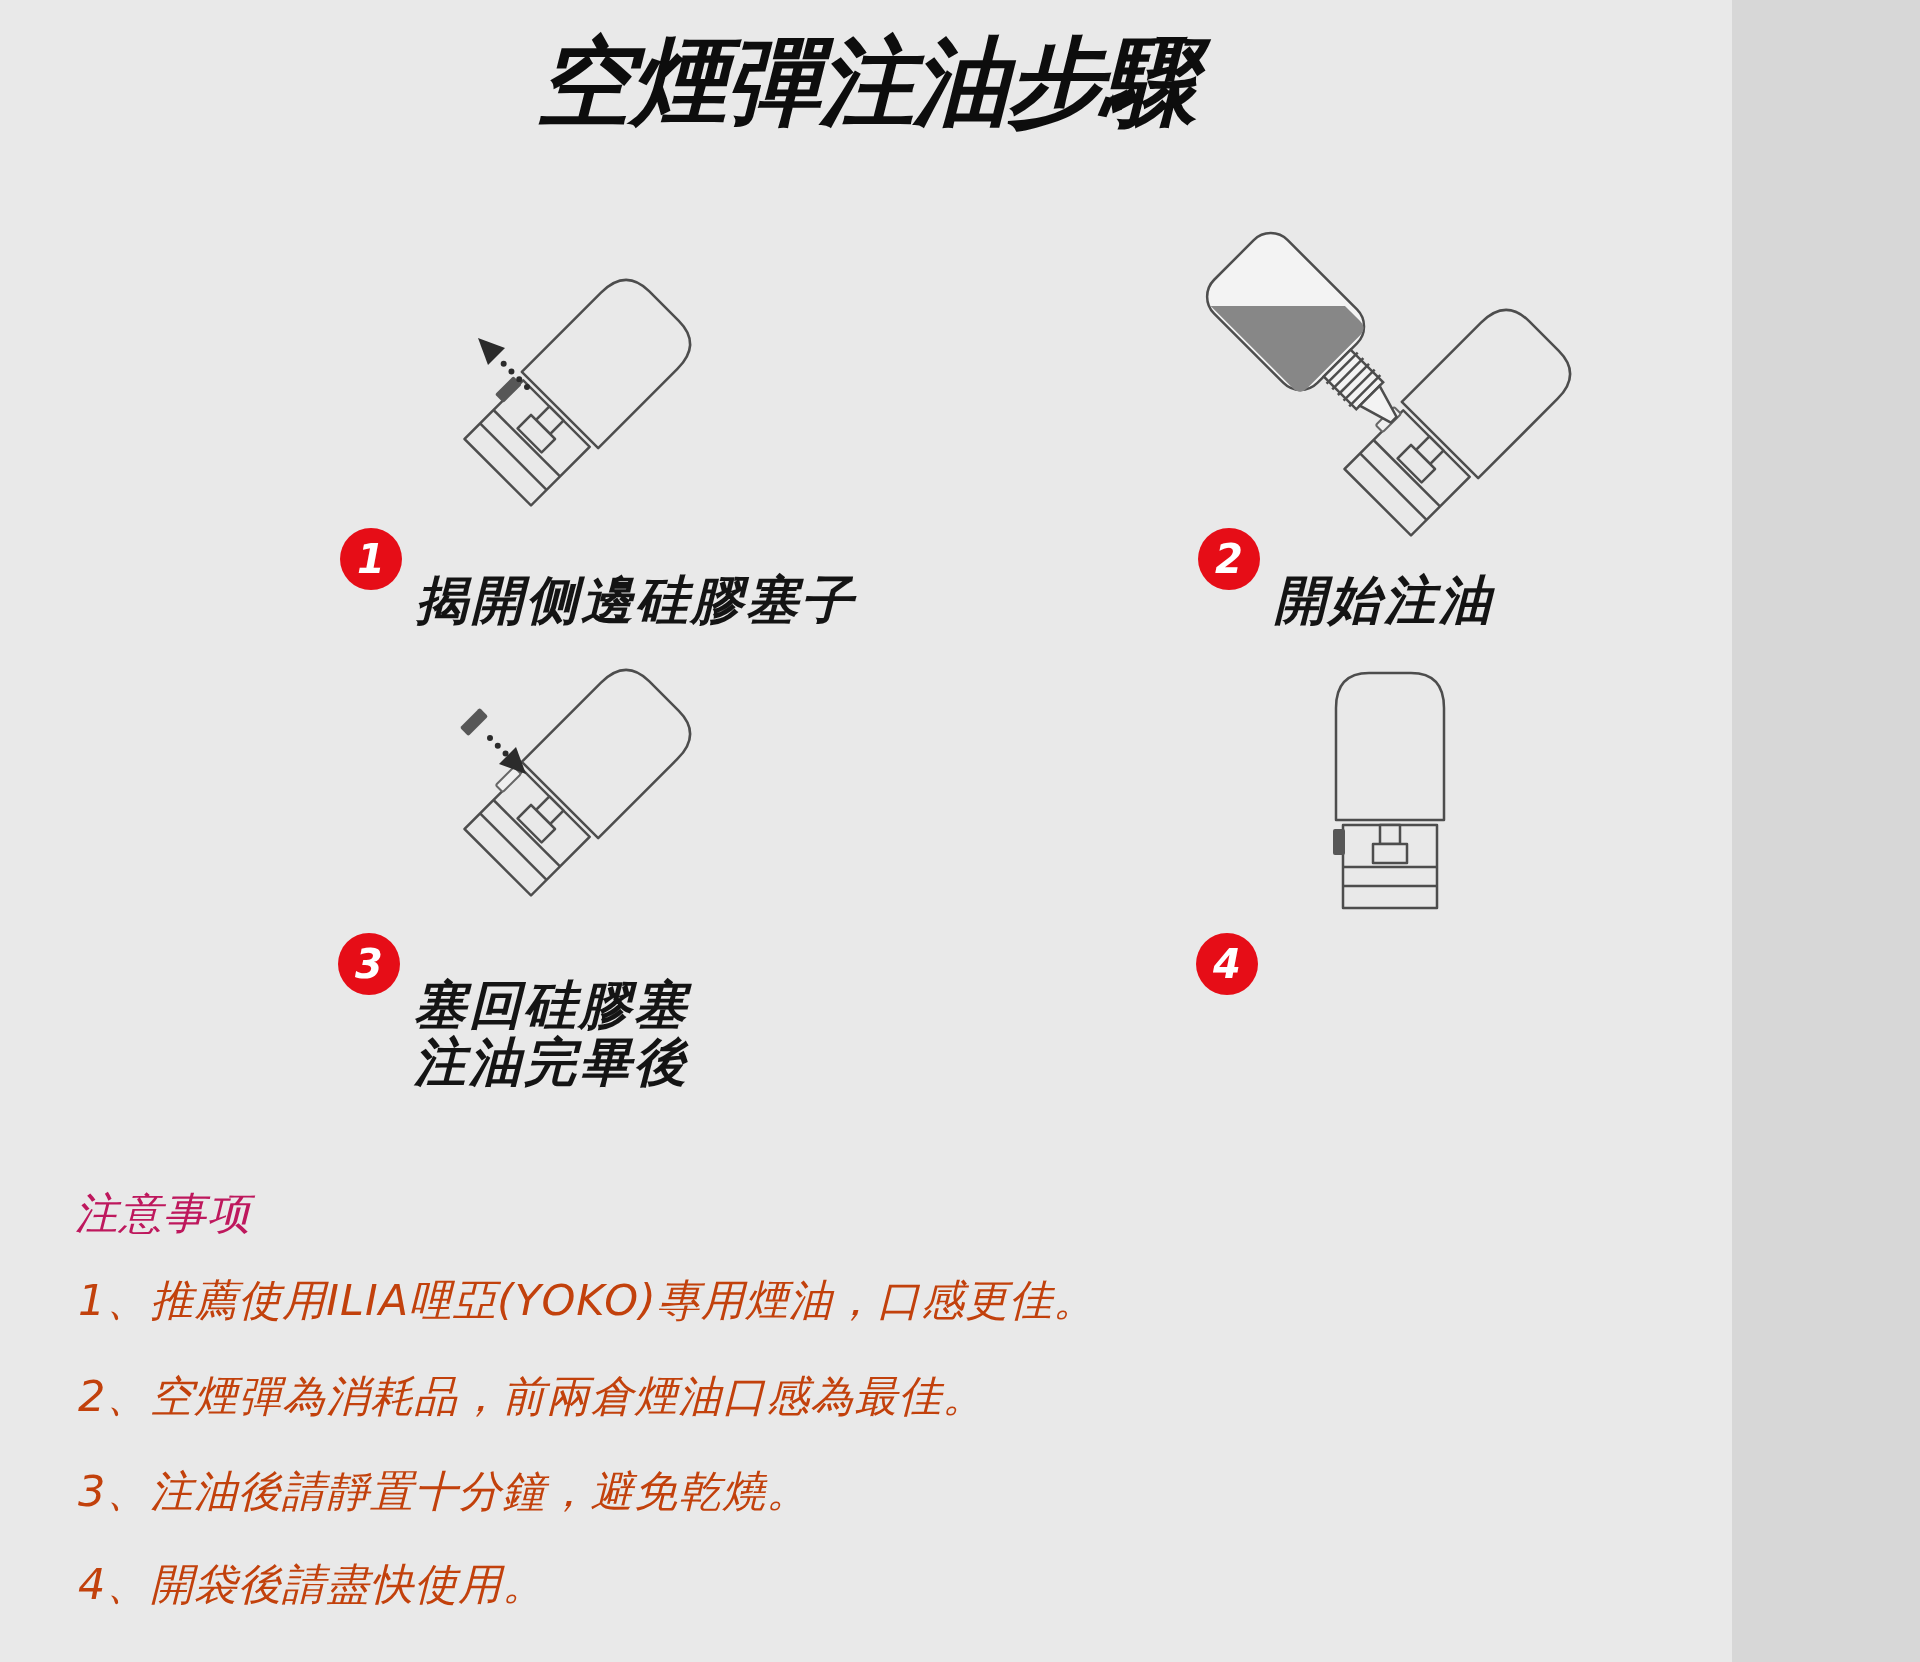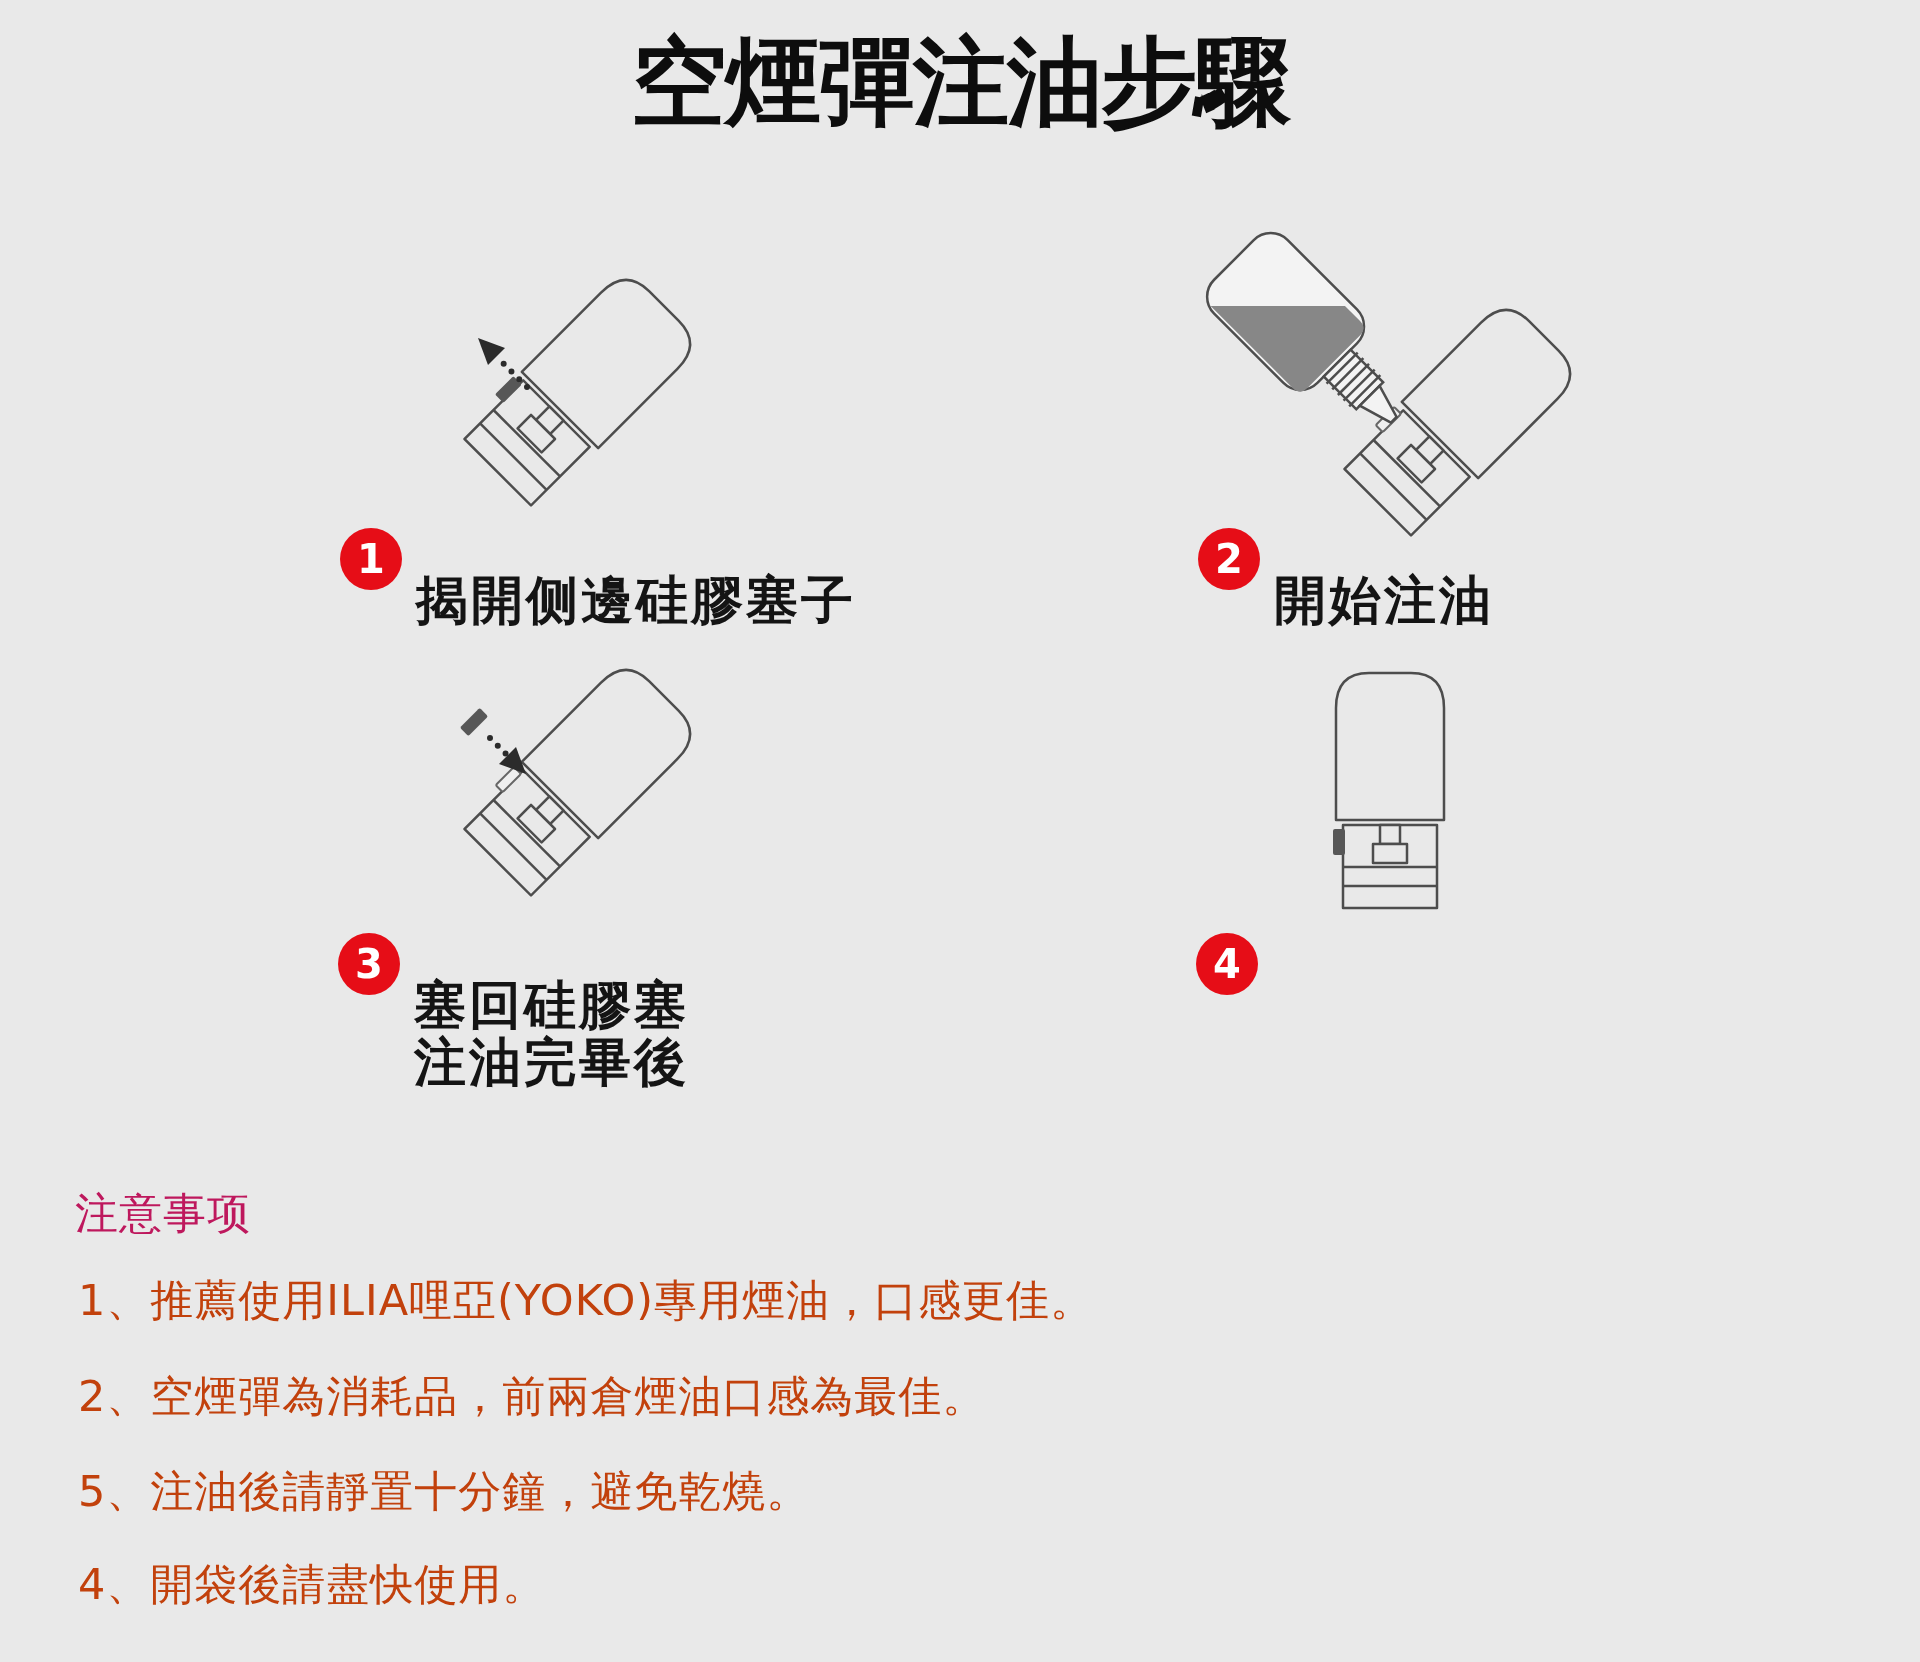--- a/index.html
+++ b/index.html
@@ -1,17 +1,17 @@
 <!DOCTYPE html>
 <html><head>
 <meta charset="utf-8">
 <style>
   html,body{margin:0;padding:0;}
   body{background:#d7d7d7;font-family:"DejaVu Sans","Liberation Sans",sans-serif;}
-  .canvas{position:relative;width:1920px;height:1662px;background:#e9e9e9;overflow:hidden;}
+  .canvas{position:relative;width:1732px;height:1662px;background:#e9e9e9;overflow:hidden;font-style:italic;}
 
   .page-title{position:absolute;left:0;right:0;top:30px;margin:0;text-align:center;
     font-size:96px;font-weight:800;letter-spacing:-2px;color:#0d0d0d;line-height:1.1;}
 
   .illu{position:absolute;}
   .illu svg{display:block;}
 
   .step-label{position:absolute;display:flex;align-items:flex-start;gap:14px;}
   .badge{flex:0 0 auto;width:62px;height:62px;border-radius:50%;background:#e60d17;
     color:#ffffff;font-size:40px;font-weight:800;display:flex;align-items:center;
@@ -132,16 +132,16 @@
 
   <div class="step-label" style="left:1196px;top:933px;">
     <span class="badge">4</span>
     <div class="step-text">
     </div>
   </div>
 
   <div class="notes-header">注意事项</div>
   <div class="note-item note-1">1、推薦使用ILIA哩亞(YOKO)專用煙油，口感更佳。</div>
   <div class="note-item note-2">2、空煙彈為消耗品，前兩倉煙油口感為最佳。</div>
-  <div class="note-item note-3">5、注油後請靜置十分鐘，避免乾燒。</div>
+  <div class="note-item note-3">3、注油後請靜置十分鐘，避免乾燒。</div>
   <div class="note-item note-4">4、開袋後請盡快使用。</div>
 
 </div>
 
 </body></html>

